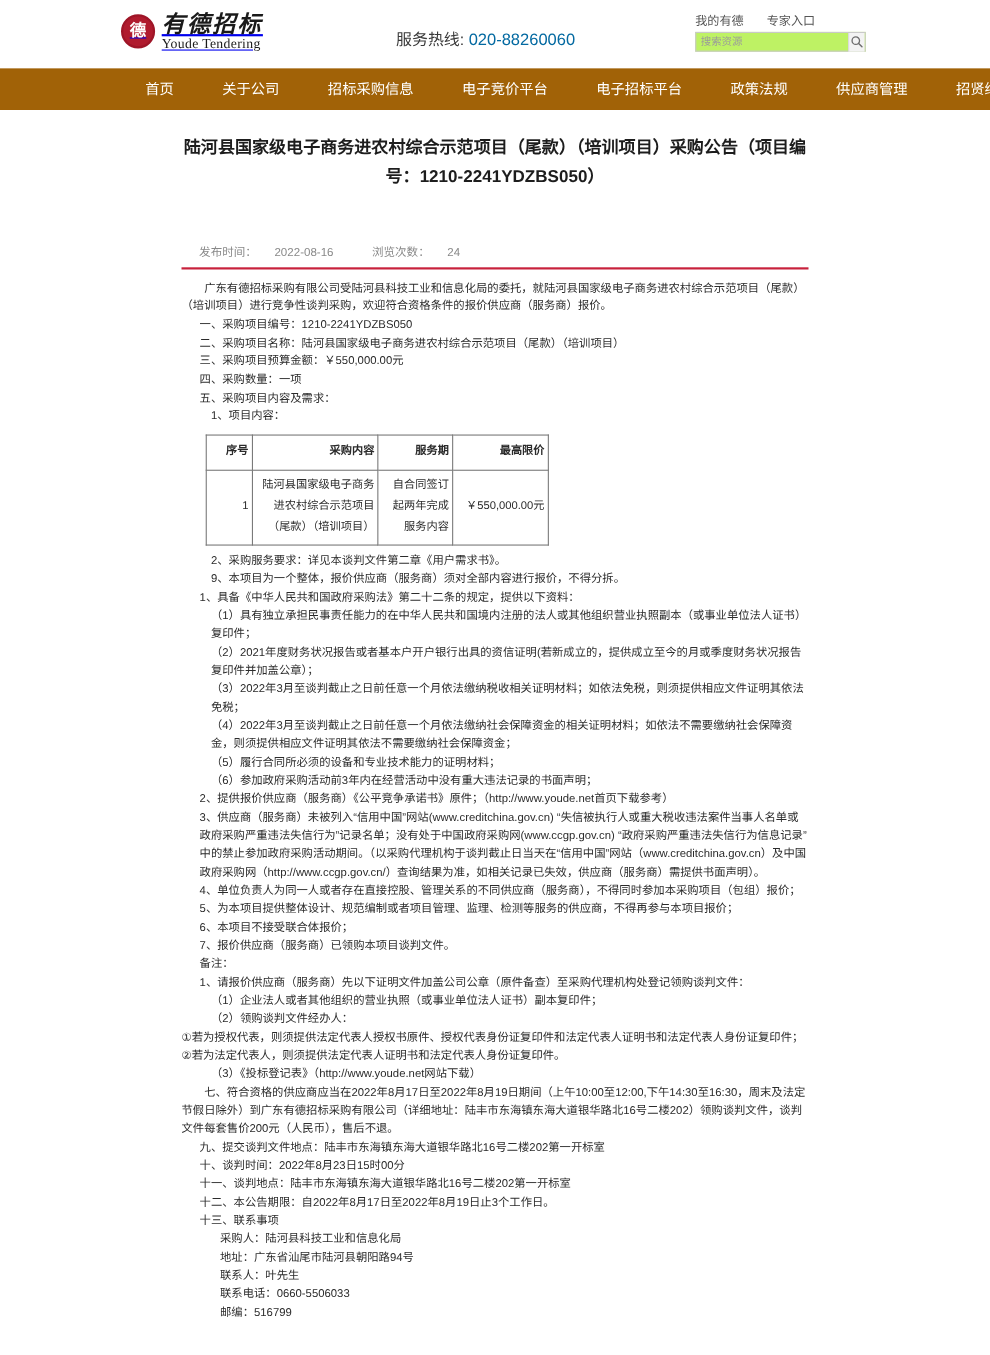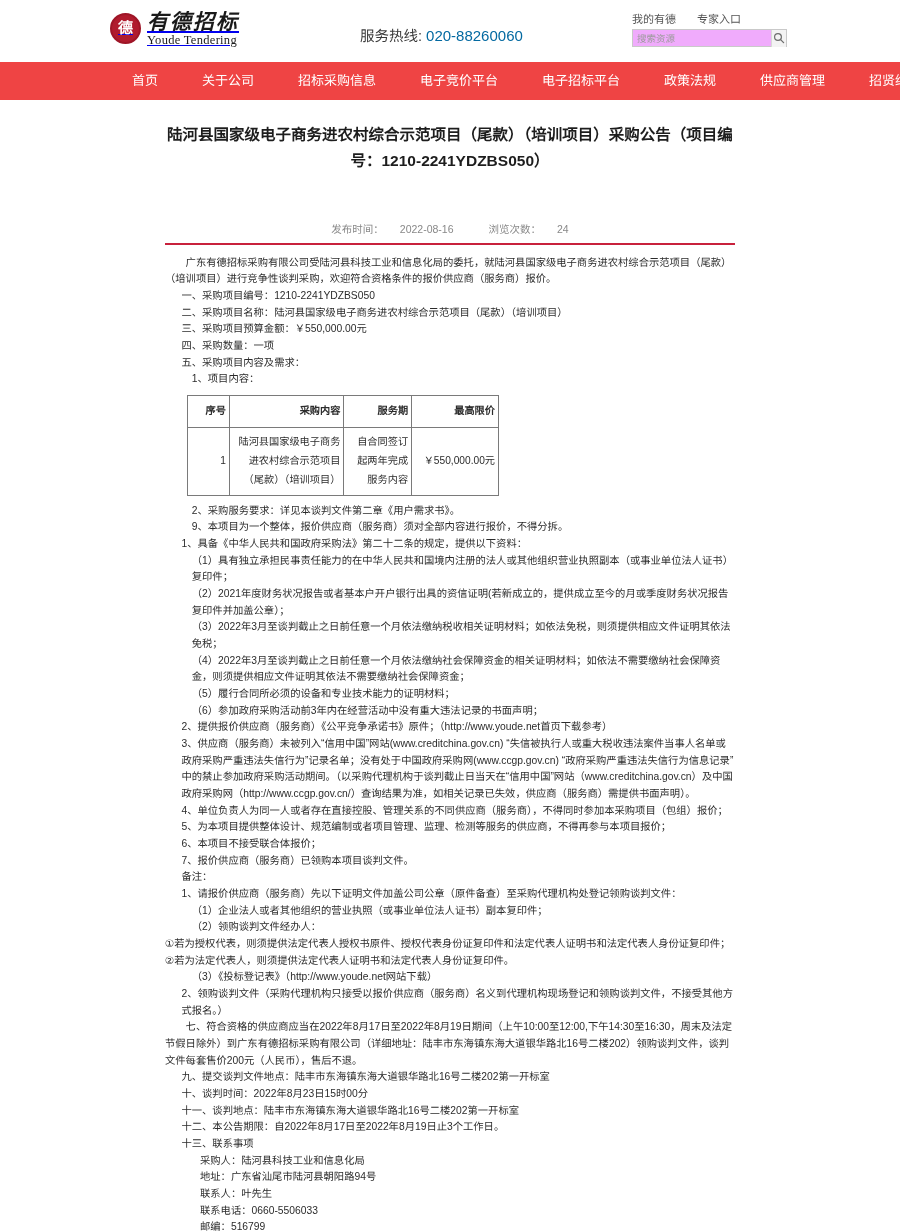--- a/index.html
+++ b/index.html
@@ -74,21 +74,21 @@
     white-space: nowrap;
   }
   .top-links a {
     color: #555; text-decoration: none; margin-right: 18px;
   }
   .search-box {
     position: absolute;
     left: 632px; top: 29px;
     width: 155px; height: 18px;
     border: 1px solid #c9c9c9;
-    background: #f0abfc;
+    background: #bef264;
     display: flex;
     align-items: center;
   }
   .search-box input {
     border: none; outline: none;
     flex: 1;
     height: 16px;
     font-size: 9.5px;
     padding-left: 4px;
     color: #444;
@@ -100,21 +100,21 @@
     width: 19px; height: 17px;
     border-left: 1px solid #d8d8d8;
     background: #f3f3f3;
     display:flex; align-items:center; justify-content:center;
     cursor: pointer;
   }
 
   
   .navbar {
     height: 38px;
-    background: #ef4444;
+    background: #a16207;
     display: flex;
     align-items: center;
     padding-left: 110px;
   }
   .nav-item {
     color: #ffffff;
     font-size: 13px;
     text-decoration: none;
     padding: 0 22px;
     line-height: 38px;
@@ -129,21 +129,21 @@
   }
   .art-title {
     font-size: 15.5px;
     font-weight: bold;
     color: #1d1d1d;
     text-align: center;
     line-height: 1.7;
     margin: 0 0 10px 0;
   }
   .art-meta {
-    text-align: center;
+    text-align: left;
     font-size: 10.5px;
     color: #888;
     padding-bottom: 7px;
     border-bottom: 2px solid #c8213c;
     margin-bottom: 10px;
     margin-top: 46px;
   }
   .art-meta span { margin: 0 8px; }
 
   .body-text { font-size: 10.3px; color: #2b2b2b; line-height: 1.62; }
@@ -277,21 +277,20 @@
       <p class="p-l1">5、为本项目提供整体设计、规范编制或者项目管理、监理、检测等服务的供应商，不得再参与本项目报价；</p>
       <p class="p-l1">6、本项目不接受联合体报价；</p>
       <p class="p-l1">7、报价供应商（服务商）已领购本项目谈判文件。</p>
       <p class="p-l1">备注：</p>
       <p class="p-l1">1、请报价供应商（服务商）先以下证明文件加盖公司公章（原件备查）至采购代理机构处登记领购谈判文件：</p>
       <p class="p-l2">（1）企业法人或者其他组织的营业执照（或事业单位法人证书）副本复印件；</p>
       <p class="p-l2">（2）领购谈判文件经办人：</p>
       <p class="p-l0">①若为授权代表，则须提供法定代表人授权书原件、授权代表身份证复印件和法定代表人证明书和法定代表人身份证复印件；</p>
       <p class="p-l0">②若为法定代表人，则须提供法定代表人证明书和法定代表人身份证复印件。</p>
       <p class="p-l2">（3）《投标登记表》（http://www.youde.net网站下载）</p>
-      <p class="p-l1">2、领购谈判文件（采购代理机构只接受以报价供应商（服务商）名义到代理机构现场登记和领购谈判文件，不接受其他方式报名。）</p>
       <p class="p-indent">七、符合资格的供应商应当在2022年8月17日至2022年8月19日期间（上午10:00至12:00,下午14:30至16:30，周末及法定节假日除外）到广东有德招标采购有限公司（详细地址：陆丰市东海镇东海大道银华路北16号二楼202）领购谈判文件，谈判文件每套售价200元（人民币），售后不退。</p>
       <p class="p-l1">九、提交谈判文件地点：陆丰市东海镇东海大道银华路北16号二楼202第一开标室</p>
       <p class="p-l1">十、谈判时间：2022年8月23日15时00分</p>
       <p class="p-l1">十一、谈判地点：陆丰市东海镇东海大道银华路北16号二楼202第一开标室</p>
       <p class="p-l1">十二、本公告期限：自2022年8月17日至2022年8月19日止3个工作日。</p>
       <p class="p-l1">十三、联系事项</p>
 
       <p class="p-l3">采购人：陆河县科技工业和信息化局</p>
       <p class="p-l3">地址：广东省汕尾市陆河县朝阳路94号</p>
       <p class="p-l3">联系人：叶先生</p>

